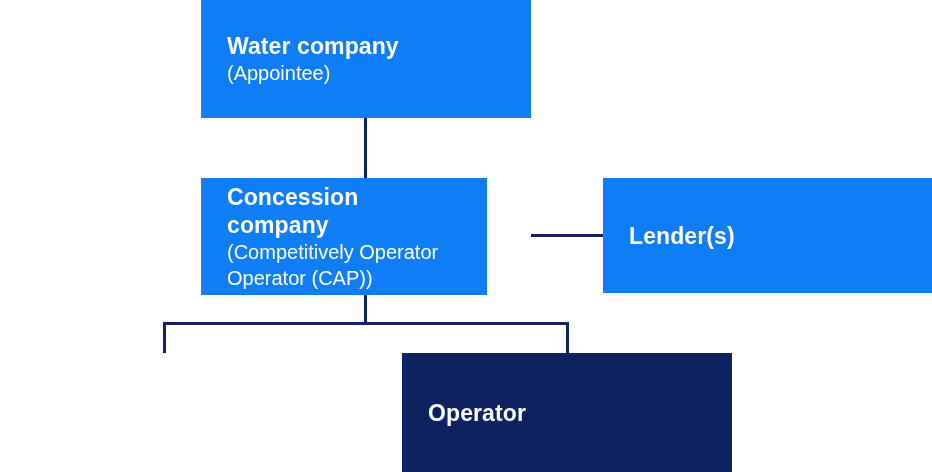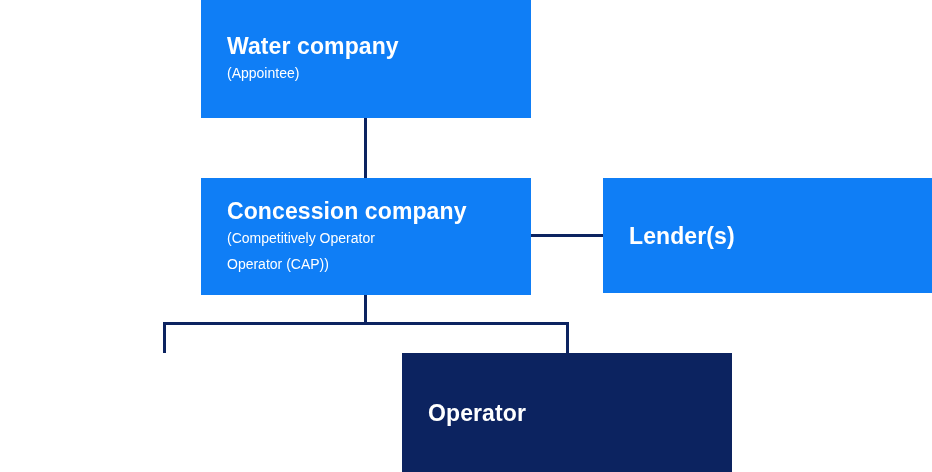--- a/index.html
+++ b/index.html
@@ -27,31 +27,31 @@
   .node.blue { background: var(--blue, #0f7ef6); }
   .node.navy { background: var(--navy, #0c2360); }
   .node-title {
     font-weight: bold;
     font-size: 23px;
     line-height: 28px;
     letter-spacing: 0.1px;
   }
   .node-sub {
     font-weight: normal;
-    font-size: 14px;
+    font-size: 20px;
     line-height: 26px;
   }
   .connector {
     position: absolute;
     background: var(--connector, #0c2360);
   }
 
   
   #box-water       { left: 201px; top: 0;     width: 330px; height: 118px; }
-  #box-concession  { left: 201px; top: 178px; width: 330px; height: 117px; }
+  #box-concession  { left: 201px; top: 178px; width: 286px; height: 117px; }
   #box-lender      { left: 603px; top: 178px; width: 329px; height: 115px; }
   #box-design      { left: 0;     top: 353px; width: 328px; height: 119px; }
   #box-operator    { left: 402px; top: 353px; width: 330px; height: 119px; }
 
   
   #line-water-concession  { left: 364px; top: 118px; width: 3px;   height: 60px; }
   #line-concession-lender { left: 531px; top: 234px; width: 72px;  height: 3px;  }
   #line-concession-stem   { left: 364px; top: 295px; width: 3px;   height: 30px; }
   #line-branch            { left: 163px; top: 322px; width: 406px; height: 3px;  }
   #line-drop-design       { left: 163px; top: 322px; width: 3px;   height: 31px; }

